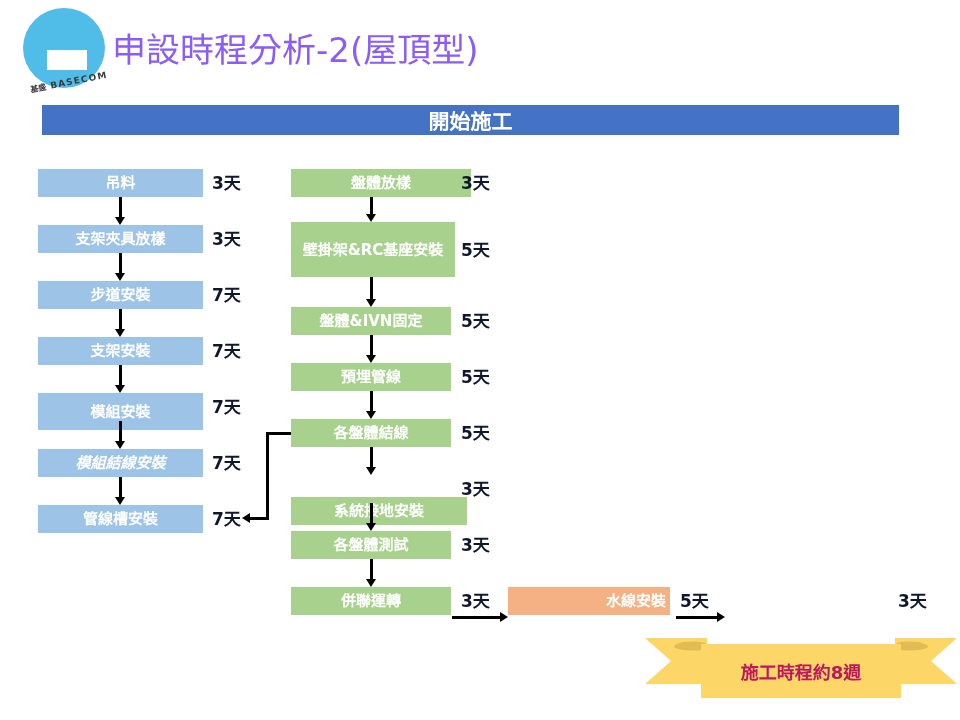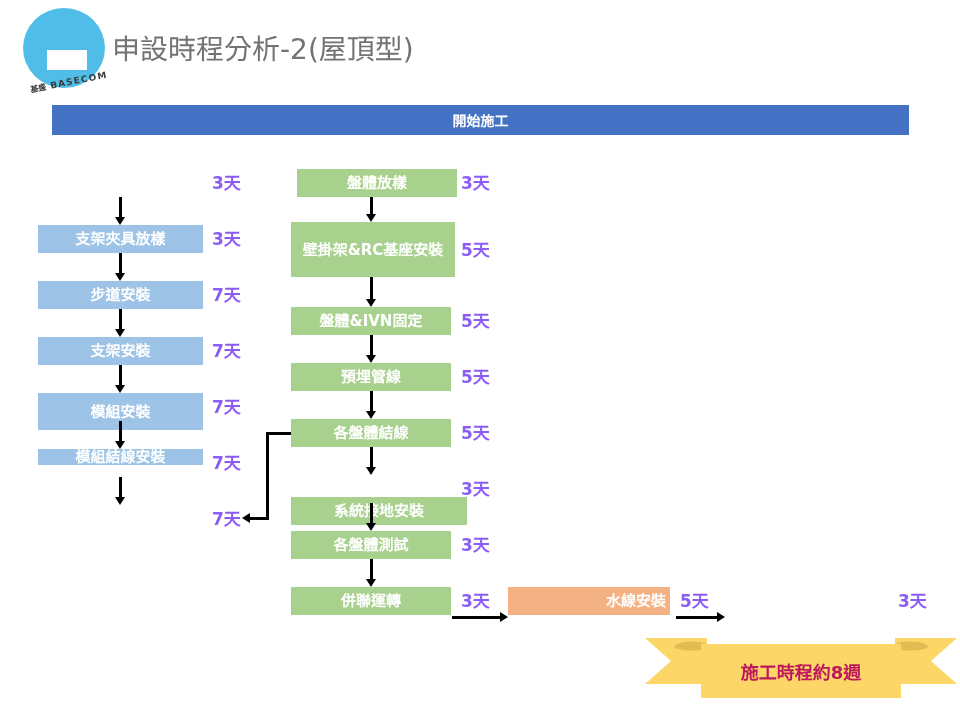--- a/index.html
+++ b/index.html
@@ -29,52 +29,52 @@
     transform:rotate(-11deg);
     text-align:center;
     white-space:nowrap;
     font-family:"DejaVu Sans","Liberation Sans",sans-serif;
   }
   .logo-cjk{font-size:8px;letter-spacing:0;}
 
   
   .slide-title{
     position:absolute;left:112px;top:22px;
-    font-size:28px;line-height:56px;
-    color:#737373;
+    font-size:34px;line-height:56px;
+    color:#8b5cf6;
     white-space:nowrap;
     font-family:"DejaVu Sans","Liberation Sans",sans-serif;
   }
 
   
   .start-bar{
-    position:absolute;left:52px;top:105px;width:857px;height:30px;
+    position:absolute;left:42px;top:105px;width:857px;height:30px;
     background:#4472C4;
-    color:#ffffff;font-size:14px;font-weight:bold;
+    color:#ffffff;font-size:21px;font-weight:bold;
     display:flex;align-items:center;justify-content:center;
   }
 
   
   .box{
     position:absolute;
     display:flex;align-items:center;justify-content:center;
     text-align:center;
     color:#ffffff;font-size:15px;font-weight:bold;
     line-height:20px;
     box-sizing:border-box;
     padding:0 4px;
   }
   .box.blue{background:#9DC3E6;}
   .box.green{background:#A9D18E;}
   .box.orange{background:#F4B183;}
 
   
   .day{
     position:absolute;
-    font-size:17px;font-weight:bold;color:#8b5cf6;
+    font-size:17px;font-weight:bold;color:#0f172a;
     line-height:20px;white-space:nowrap;
   }
 
   
   .v-arrow{position:absolute;width:11px;}
   .v-arrow .shaft{
     position:absolute;left:4px;top:0;width:3px;background:#000;
   }
   .v-arrow .head{
     position:absolute;left:0;bottom:0;width:0;height:0;
@@ -113,20 +113,23 @@
       <span>BASECOM</span>
     </div>
   </div>
 
   <div class="slide-title">申設時程分析-2(屋頂型)</div>
 
   <div class="start-bar">
     <span>開始施工</span>
   </div>
 
+  <div class="box blue" style="left:38px;top:169px;width:165px;height:28px;">
+    <span>吊料</span>
+  </div>
   <div class="day" style="left:212px;top:173px;">3天</div>
   <div class="v-arrow" style="left:115px;top:197px;height:28px;">
     <div class="shaft" style="height:20px;"></div>
       <div class="head"></div>
   </div>
 
   <div class="box blue" style="left:38px;top:225px;width:165px;height:28px;">
     <span>支架夾具放樣</span>
   </div>
   <div class="day" style="left:212px;top:229px;">3天</div>
@@ -155,49 +158,52 @@
 
   <div class="box blue" style="left:38px;top:393px;width:165px;height:37px;">
     <span>模組安裝</span>
   </div>
   <div class="day" style="left:212px;top:397px;">7天</div>
   <div class="v-arrow" style="left:115px;top:421px;height:28px;">
     <div class="shaft" style="height:20px;"></div>
       <div class="head"></div>
   </div>
 
-  <div class="box blue" style="left:38px;top:449px;width:165px;height:16px;">
+  <div class="box blue" style="left:38px;top:449px;width:165px;height:28px;font-style:italic;">
     <span>模組結線安裝</span>
   </div>
   <div class="day" style="left:212px;top:453px;">7天</div>
   <div class="v-arrow" style="left:115px;top:477px;height:28px;">
     <div class="shaft" style="height:20px;"></div>
       <div class="head"></div>
   </div>
 
+  <div class="box blue" style="left:38px;top:505px;width:165px;height:28px;">
+    <span>管線槽安裝</span>
+  </div>
   <div class="day" style="left:212px;top:509px;">7天</div>
 
   <div class="elbow" style="left:240px;top:426px;width:62px;height:100px;">
 
     <div class="seg" style="left:26px;top:6px;width:3px;height:88px;"></div>
 
     <div class="seg" style="left:26px;top:6px;width:30px;height:3px;"></div>
 
     <div class="seg" style="left:10px;top:91px;width:19px;height:3px;"></div>
 
     <div style="position:absolute;left:54px;top:1.5px;width:0;height:0;
                 border-top:5.5px solid transparent;border-bottom:5.5px solid transparent;
                 border-left:8px solid #000;"></div>
 
     <div style="position:absolute;left:2px;top:87px;width:0;height:0;
                 border-top:5.5px solid transparent;border-bottom:5.5px solid transparent;
                 border-right:8px solid #000;"></div>
   </div>
 
-  <div class="box green" style="left:297px;top:169px;width:160px;height:28px;">
+  <div class="box green" style="left:291px;top:169px;width:180px;height:28px;">
     <span>盤體放樣</span>
   </div>
   <div class="day" style="left:461px;top:173px;">3天</div>
   <div class="v-arrow" style="left:366px;top:197px;height:25px;">
     <div class="shaft" style="height:17px;"></div>
       <div class="head"></div>
   </div>
 
   <div class="box green" style="left:291px;top:222px;width:164px;height:55px;">
     <span>壁掛架&amp;RC基座安裝</span>

